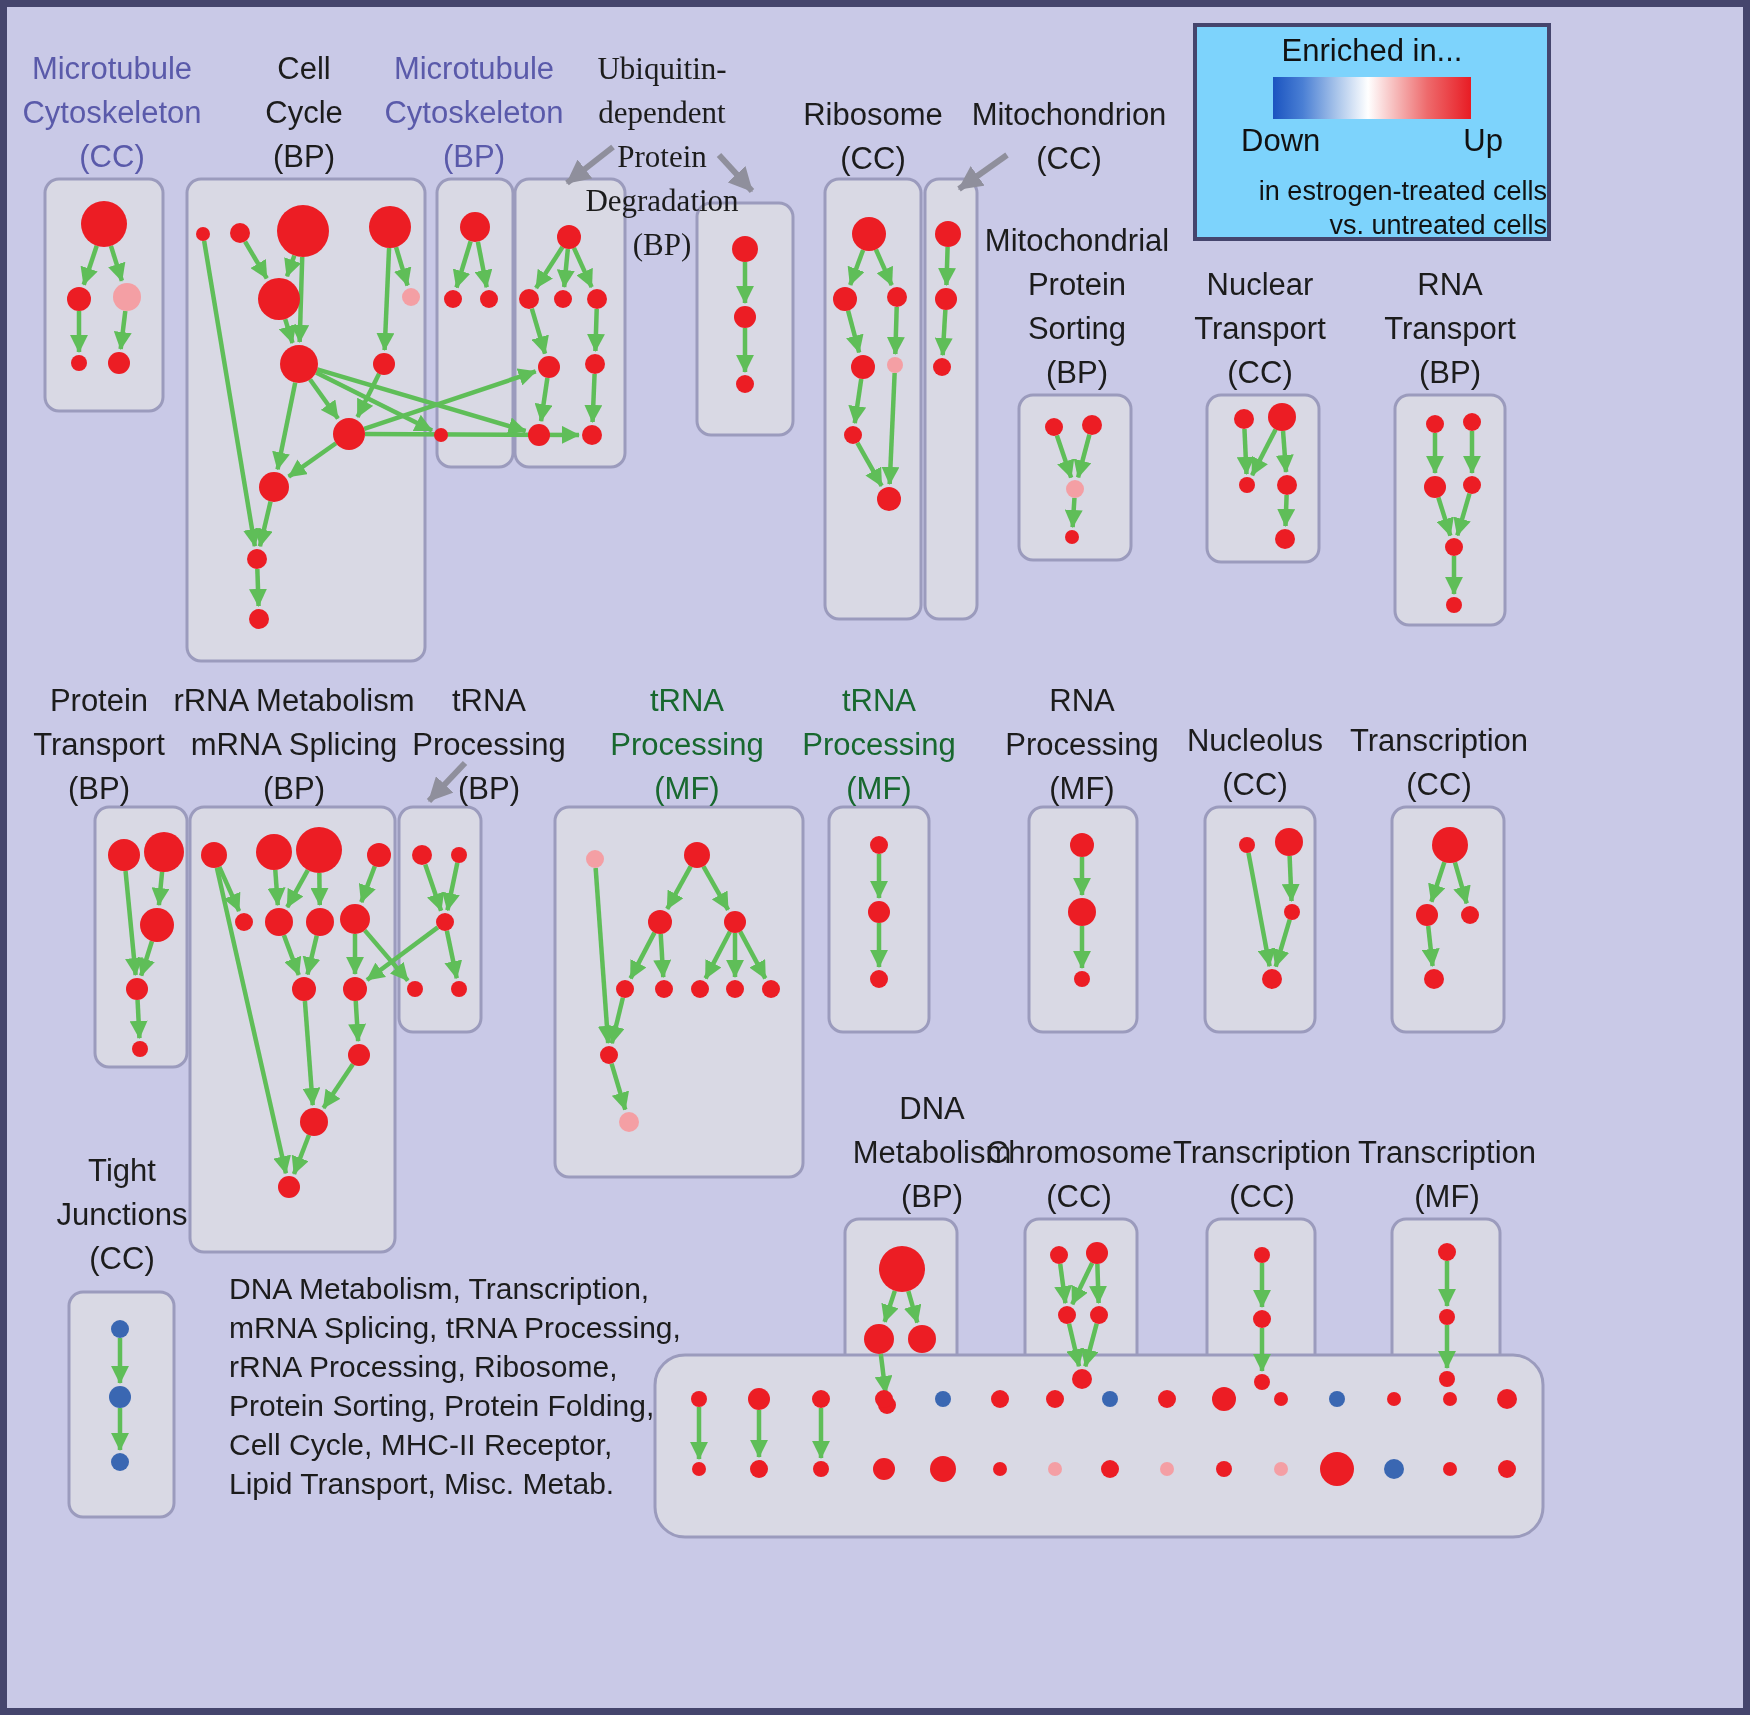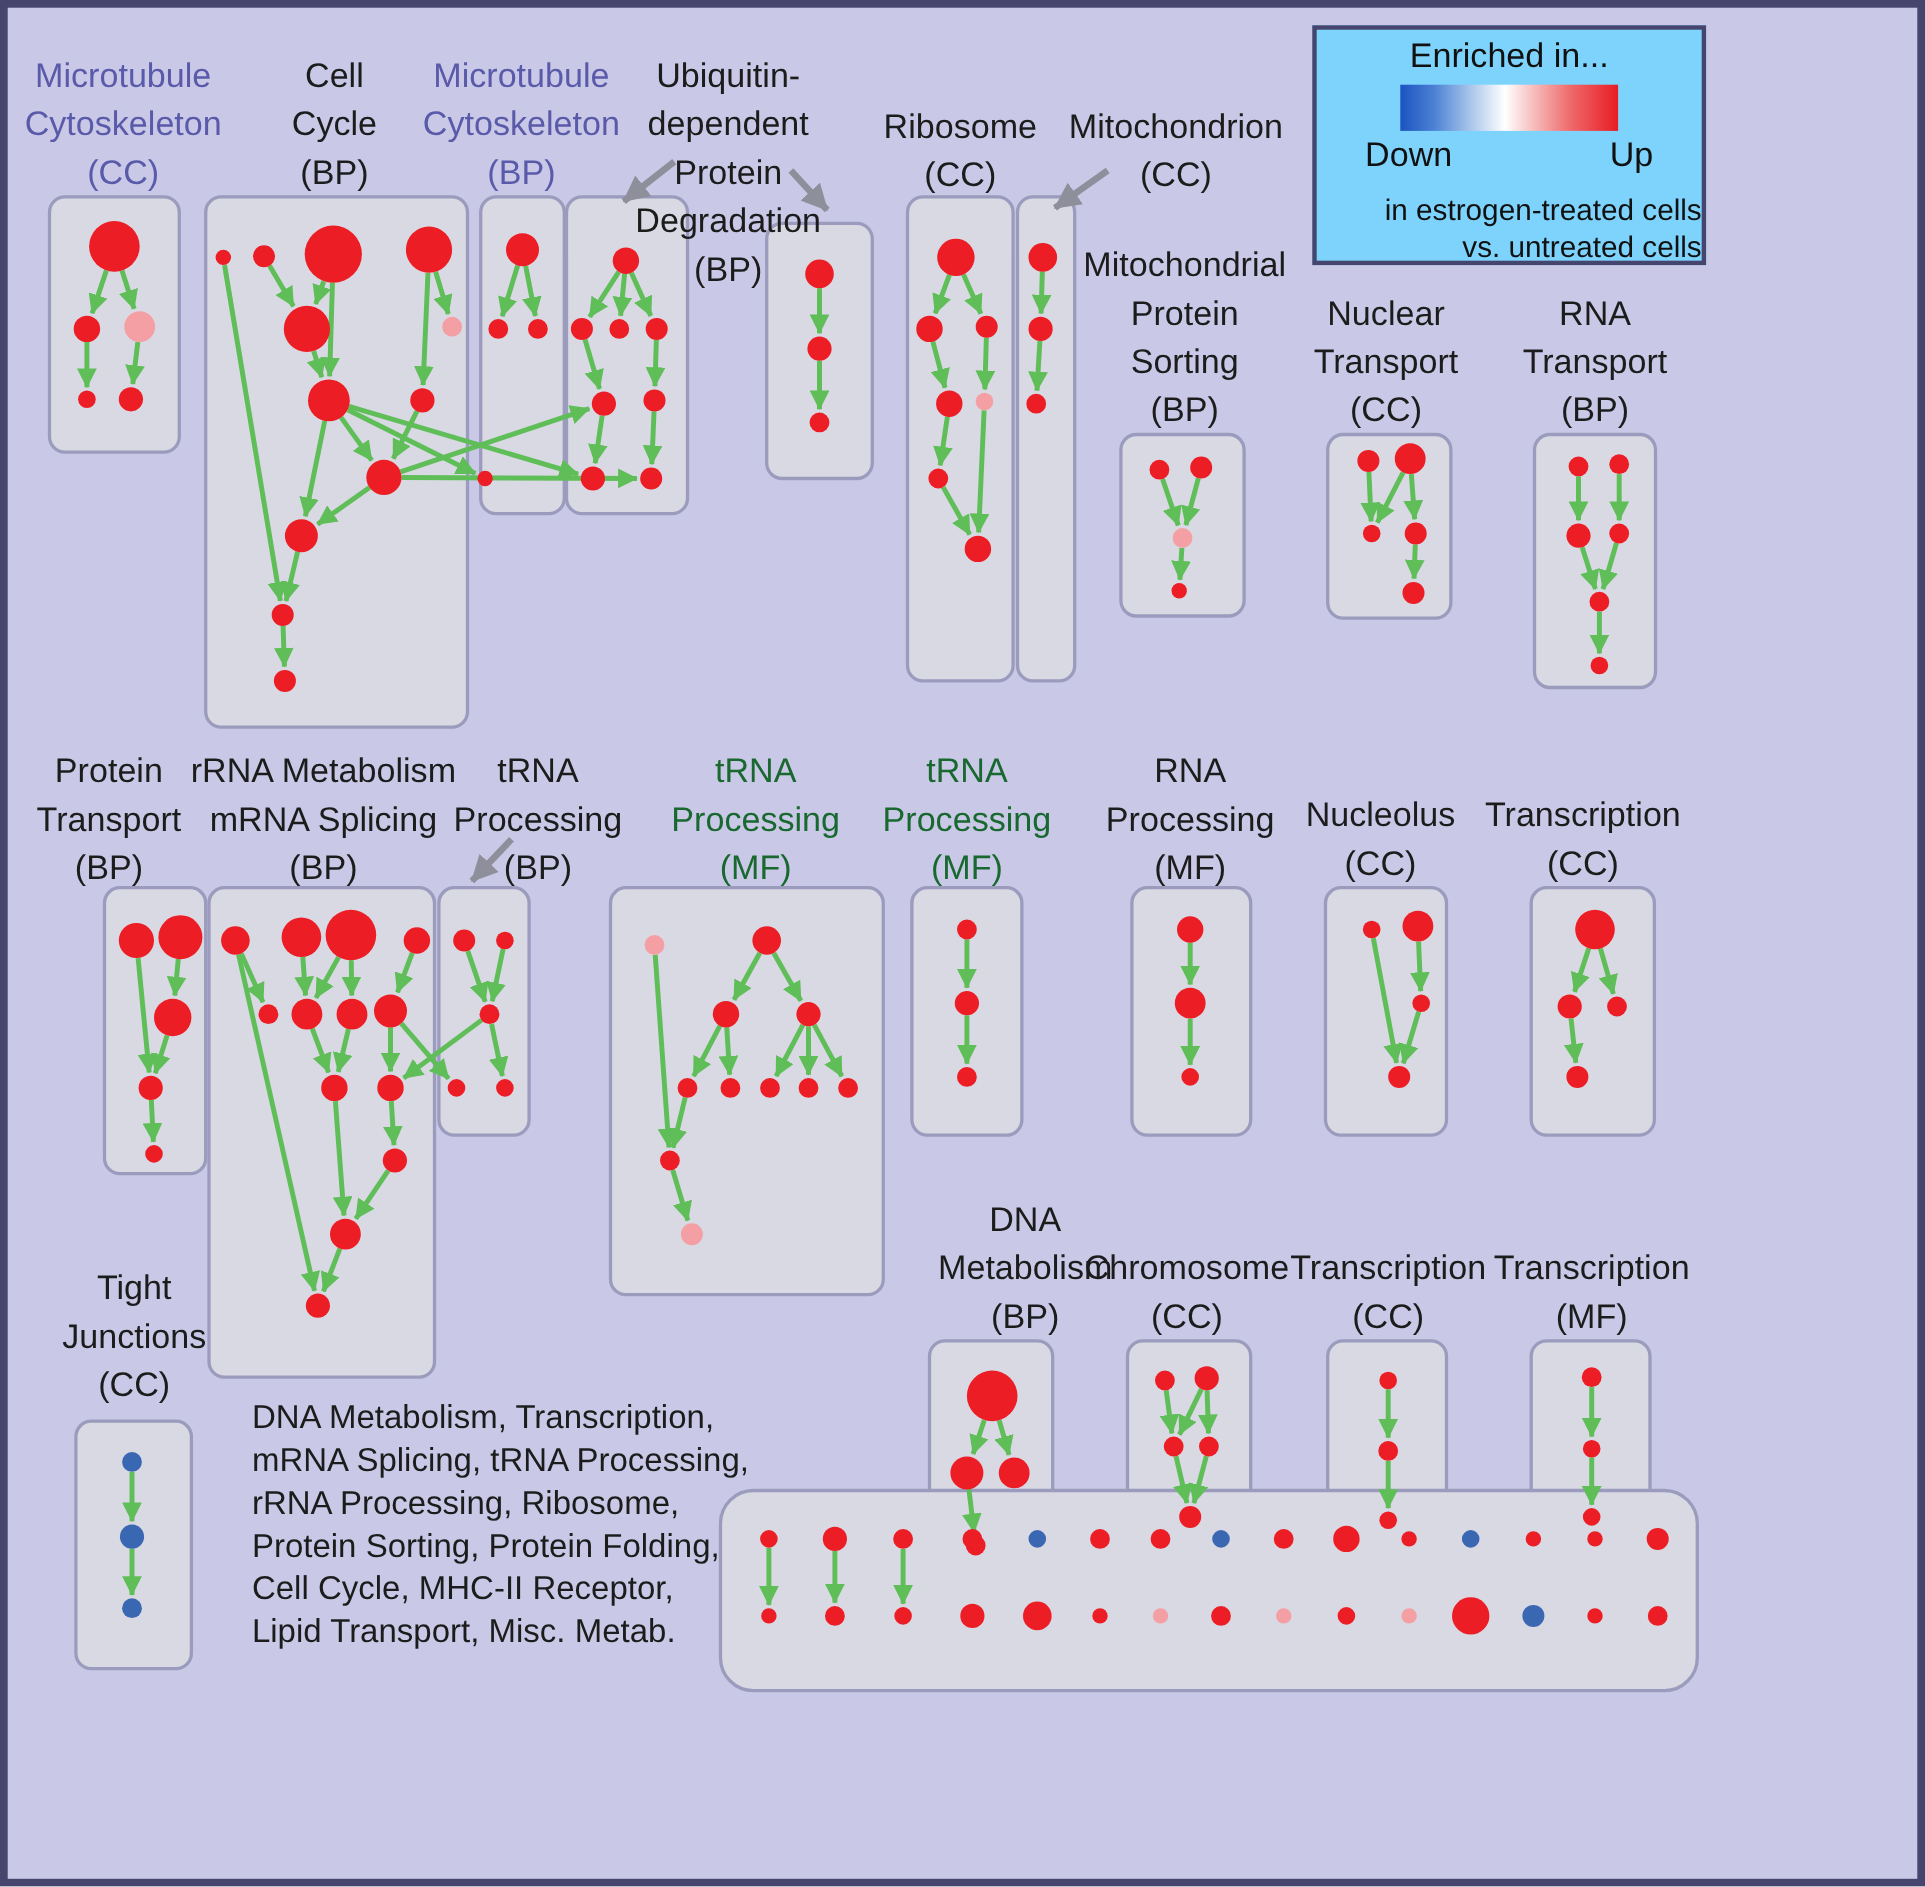--- a/index.html
+++ b/index.html
@@ -362,21 +362,21 @@
 
   <div class="lbl blue" style="left:105px;  top:40px;">Microtubule
 Cytoskeleton
 (CC)</div>
   <div class="lbl" style="left:297px;  top:40px;">Cell
 Cycle
 (BP)</div>
   <div class="lbl blue" style="left:467px;  top:40px;">Microtubule
 Cytoskeleton
 (BP)</div>
-  <div class="lbl" style="left:655px;  top:40px;">Ubiquitin-
+  <div class="lbl" style="left:655px;  top:40px;font-family:Liberation Serif, serif;">Ubiquitin-
 dependent
 Protein
 Degradation
 (BP)</div>
   <div class="lbl" style="left:866px;  top:86px;">Ribosome
 (CC)</div>
   <div class="lbl" style="left:1062px; top:86px;">Mitochondrion
 (CC)</div>
   <div class="lbl" style="left:1070px; top:212px;">Mitochondrial
 Protein

